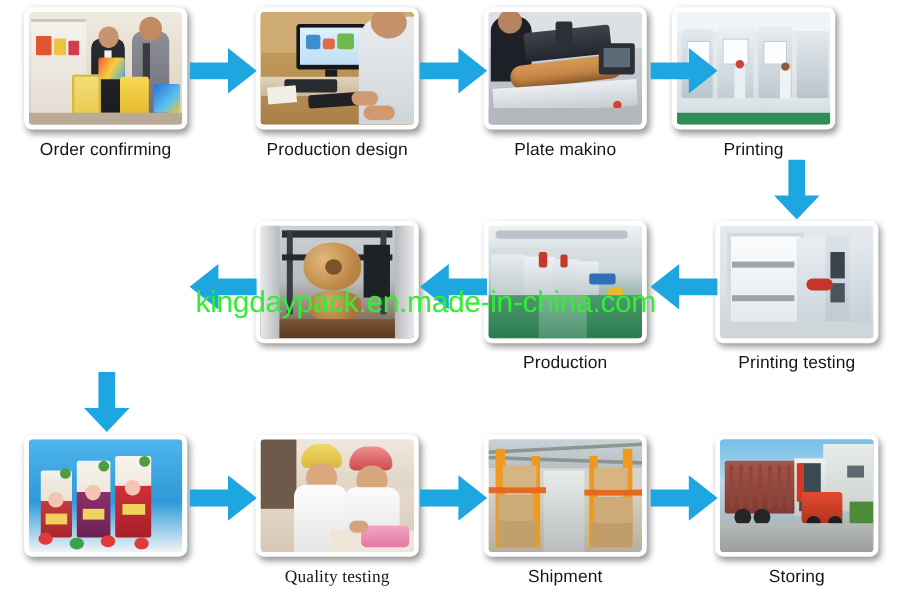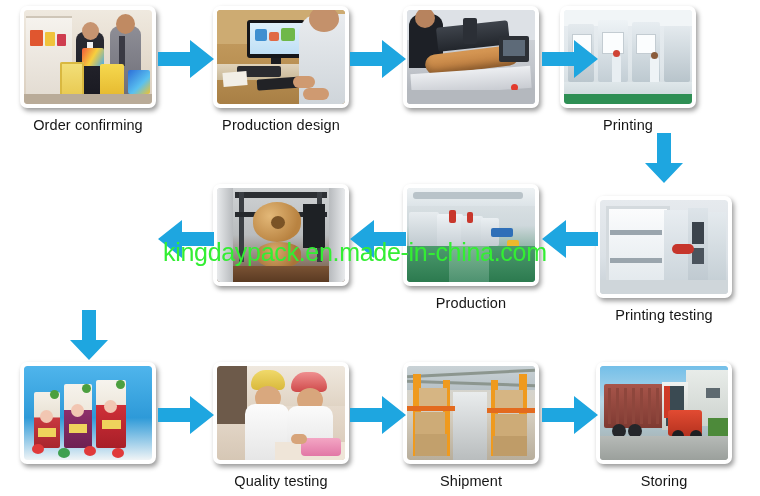--- a/index.html
+++ b/index.html
@@ -311,20 +311,21 @@
         <span class="sc mach"></span>
           <span class="sc arm"></span>
           <span class="sc cyl"></span>
         <span class="sc bed"></span>
           <span class="sc pnl"></span>
           <span class="sc pnls"></span>
         <span class="sc dot"></span>
           <span class="sc base"></span>
       </div>
     </div>
+    <div class="caption">Plate makino</div>
   </div>
 
   <div class="step" style="left:560px;top:6px;">
     <div class="thumb">
       <div class="scene s-print">
         <span class="sc ceil"></span>
           <span class="sc u1"></span>
           <span class="sc u2"></span>
         <span class="sc u3"></span>
           <span class="sc u4"></span>
@@ -374,21 +375,21 @@
           <span class="sc rd2"></span>
           <span class="sc blu"></span>
         <span class="sc yl"></span>
           <span class="sc fl"></span>
           <span class="sc aisle"></span>
       </div>
     </div>
     <div class="caption">Production</div>
   </div>
 
-  <div class="step" style="left:596px;top:196px;">
+  <div class="step" style="left:596px;top:184px;">
     <div class="thumb">
       <div class="scene s-ptest">
         <span class="sc fr"></span>
           <span class="sc fr2"></span>
           <span class="sc cab"></span>
         <span class="sc cab2"></span>
           <span class="sc btn"></span>
           <span class="sc btn2"></span>
         <span class="sc roll"></span>
           <span class="sc bar"></span>
@@ -415,21 +416,21 @@
           <span class="sc gB"></span>
           <span class="sc gC"></span>
         <span class="sc f1"></span>
           <span class="sc f2"></span>
           <span class="sc f3"></span>
           <span class="sc f4"></span>
       </div>
     </div>
   </div>
 
-  <div class="step" style="left:213px;top:362px;">
+  <div class="step" style="left:213px;top:362px;font-family:Liberation Serif, serif;">
     <div class="thumb">
       <div class="scene s-qc">
         <span class="sc wall"></span>
           <span class="sc dark"></span>
           <span class="sc capA"></span>
         <span class="sc hdA"></span>
           <span class="sc bdA"></span>
           <span class="sc capB"></span>
         <span class="sc hdB"></span>
           <span class="sc bdB"></span>

